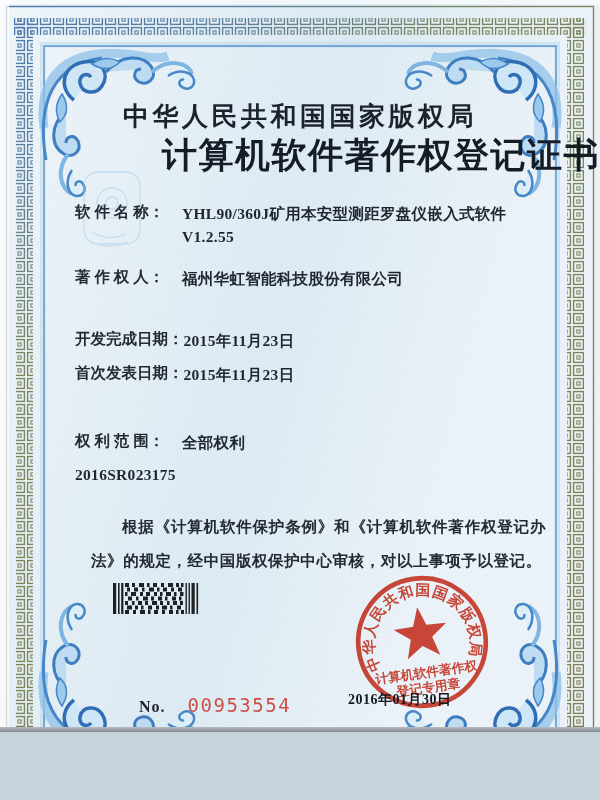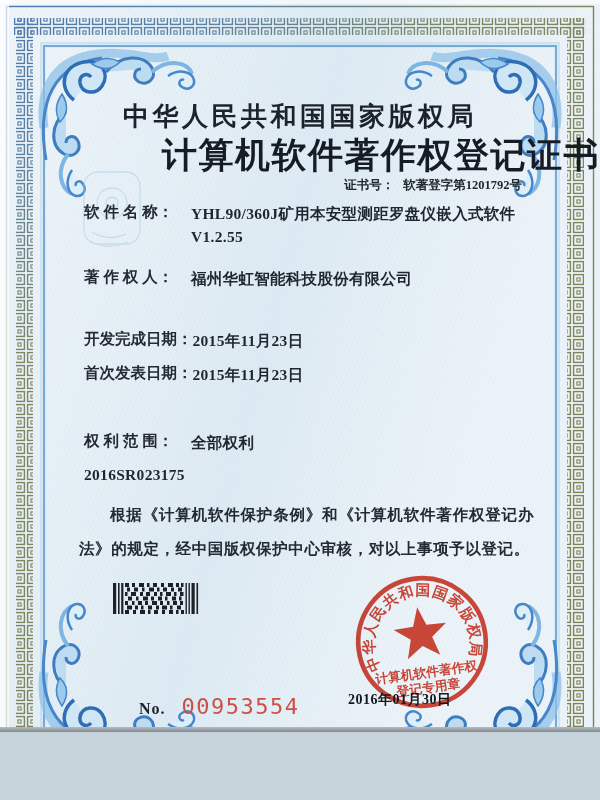--- a/index.html
+++ b/index.html
@@ -11,30 +11,30 @@
       #e7f0f6;
     font-family:"Liberation Serif","DejaVu Serif",serif;
     color:#22272f;
   }
   .abs{position:absolute;}
   .frame-svg{position:absolute;left:0;top:0;}
   .title1{left:0;right:0;top:99px;text-align:center;font-size:26px;font-weight:bold;letter-spacing:3.5px;color:#1c222c;}
   .title2{left:0;right:0;top:132px;text-align:right;font-size:35px;font-weight:bold;letter-spacing:1.5px;color:#161c26;}
   .certno{right:78px;top:177px;font-size:12.5px;font-weight:bold;color:#23282f;}
   .certno .val{margin-left:9px;}
-  .field-row{position:absolute;left:84px;right:56px;display:flex;align-items:flex-start;}
+  .field-row{position:absolute;left:75px;right:56px;display:flex;align-items:flex-start;}
   .flabel{flex:0 0 107px;font-size:15.5px;font-weight:bold;white-space:nowrap;color:#242a33;}
   .fvalue{font-size:15.5px;font-weight:bold;line-height:23px;color:#1f2630;letter-spacing:.3px;}
   .fvalue .vline{display:block;}
   .statement{left:75px;width:455px;top:494px;font-size:15.5px;font-weight:bold;line-height:34px;
-    text-indent:2em;text-align:justify;letter-spacing:.6px;color:#242a33;margin:4px;}
+    text-indent:2em;text-align:justify;letter-spacing:.6px;color:#242a33;margin:16px;}
   .barcode{left:113px;top:583px;}
   .serial{left:100px;top:694px;font-size:16px;}
   .serial .no{font-weight:bold;color:#1b222b;letter-spacing:1px;margin-left:39px;}
-  .serial .num{font-family:"DejaVu Sans Mono",monospace;font-size:22px;color:#cd5047;margin-left:16px;letter-spacing:1.5px;}
+  .serial .num{font-family:"DejaVu Sans Mono",monospace;font-size:19px;color:#cd5047;margin-left:22px;letter-spacing:1.5px;}
   .seal-svg{left:350px;top:570px;mix-blend-mode:multiply;}
   .issue-date{left:348px;width:144px;top:691px;text-align:left;font-size:14px;font-weight:bold;
     letter-spacing:.5px;color:#14191f;z-index:5;}
   .edge-left{left:0;top:0;bottom:0;width:9px;background:rgba(255,255,255,.7);}
   .edge-top{left:0;right:0;top:0;height:4px;background:rgba(255,255,255,.6);}
   .edge-bottom{left:0;right:0;bottom:0;height:5px;background:linear-gradient(#b6bcc1,#83898e);}
 </style>
 </head>
 <body>
 
@@ -88,23 +88,20 @@
       <rect x="84" y="172" width="56" height="72" rx="14"></rect>
       <circle cx="112" cy="203" r="15"></circle>
       <circle cx="112" cy="203" r="6"></circle>
       <path d="M92,232 q16,10 34,2"></path>
       <path d="M90,241 q18,10 38,1"></path>
     </g>
   </svg>
 
   <div class="abs title1">中华人民共和国国家版权局</div>
   <div class="abs title2">计算机软件著作权登记证书</div>
-  <div class="abs certno">
-    <span>证书号：</span><span class="val">软著登字第1201792号</span>
-  </div>
 
   <div class="field-row" style="top:202px">
     <span class="flabel">软 件 名 称：</span>
     <span class="fvalue">
       <span class="vline">YHL90/360J矿用本安型测距罗盘仪嵌入式软件</span>
       <span class="vline">V1.2.55</span>
     </span>
   </div>
   <div class="field-row" style="top:267px">
     <span class="flabel">著 作 权 人：</span>

